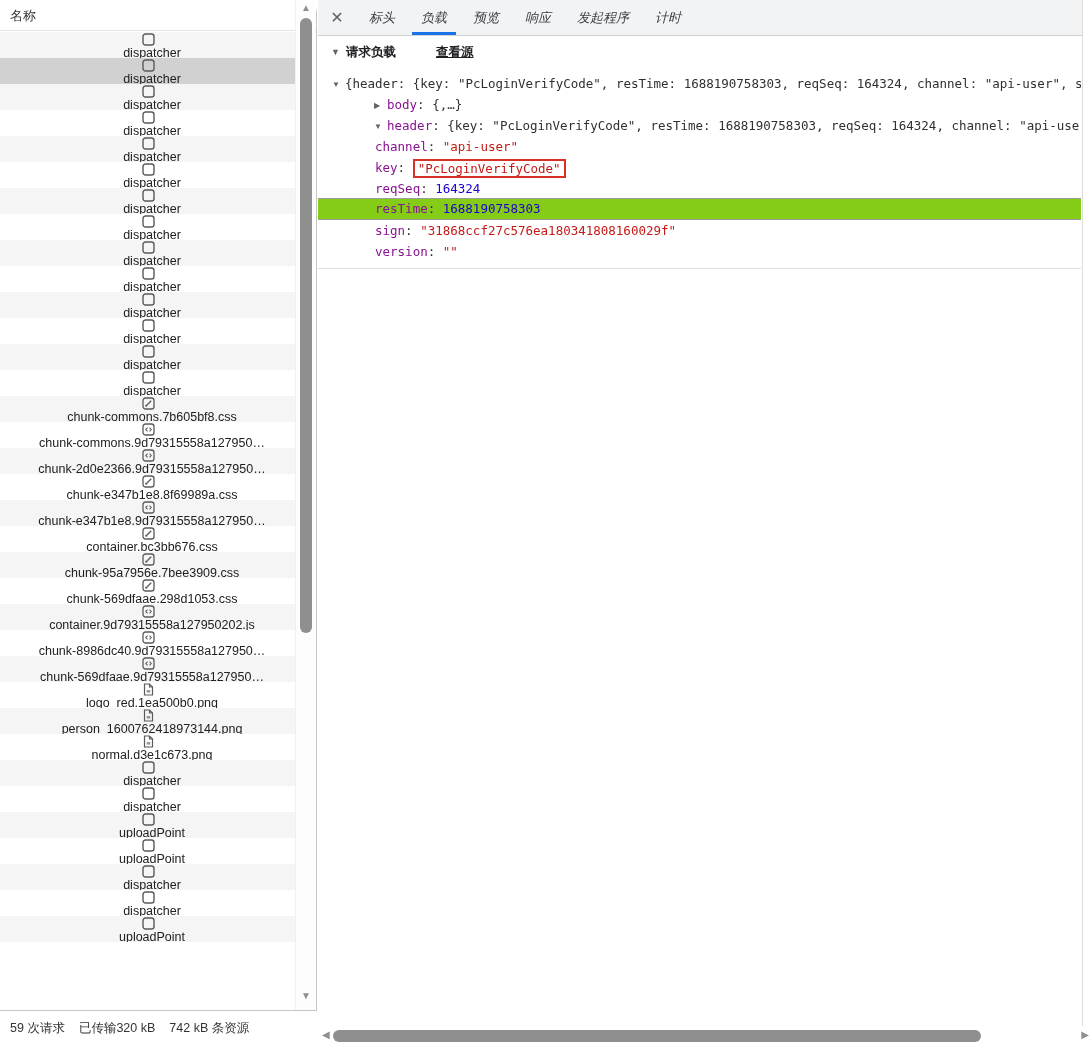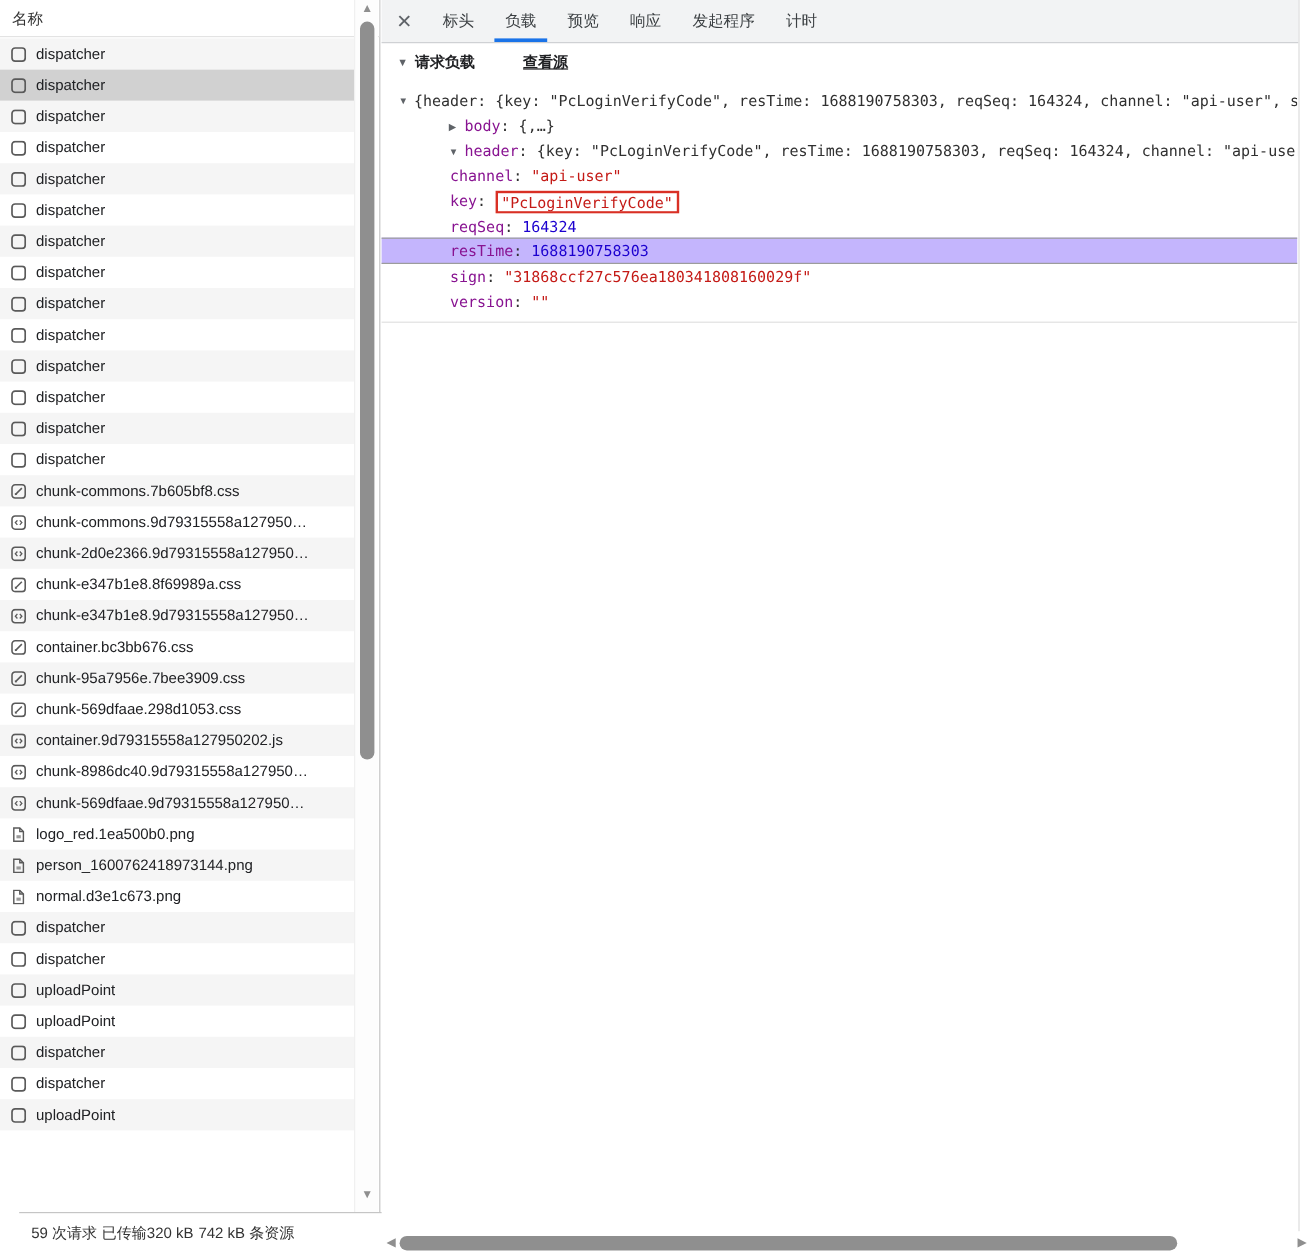--- a/index.html
+++ b/index.html
@@ -1,55 +1,55 @@
 <!DOCTYPE html>
 <html><head>
 <meta charset="utf-8">
 <style>
   * { margin:0; padding:0; box-sizing:border-box; }
   html,body { width:1091px; height:1046px; overflow:hidden; background:#fff;
               font-family:"Liberation Sans", sans-serif; }
 
   
   .sidebar { position:absolute; left:0; top:0; width:317px; height:1046px;
-             background:#fff; border-right:1px solid #c5c5c5; }
+             background:#fff; border-right:1px solid #c5c5c5;border-radius:14px; }
   .sb-header { height:31px; line-height:31px; padding-left:10px; font-size:13px;
                color:#333; border-bottom:1px solid #e3e3e3; background:#fff; }
   .sb-rows { position:absolute; top:32px; left:0; width:296px; }
   .sb-row { height:26px; display:flex; align-items:center; padding-left:8px;
-            font-size:12.5px; color:#202124; cursor:default; white-space:nowrap; overflow:hidden; }
+            font-size:12.5px; color:#202124; cursor:default; white-space:nowrap; overflow:hidden;flex-direction:column; }
   .sb-row:nth-child(odd) { background:#f5f5f5; }
   .sb-row.selected { background:#d1d1d1; }
   .ficon { width:14px; height:14px; margin-right:8px; flex:0 0 auto;
            display:inline-flex; align-items:center; justify-content:center; }
   .rlabel { overflow:hidden; text-overflow:clip; }
 
   
   .sb-scroll { position:absolute; top:0; right:1px; width:20px; bottom:36px;
                background:#fdfdfd; border-left:1px solid #f0f0f0; }
   .sb-arrow { position:absolute; left:0; width:20px; text-align:center;
               color:#8f8f8f; font-size:10px; line-height:12px; cursor:default; }
   .sb-arrow.up { top:2px; }
   .sb-arrow.down { bottom:8px; }
   .thumb-v { position:absolute; left:4px; top:18px; width:12px; height:615px;
              background:#8f8f8f; border-radius:6px; }
 
   
-  .sb-status { position:absolute; bottom:0; left:16px; width:317px; height:36px;
+  .sb-status { position:absolute; bottom:0; left:0; width:317px; height:36px;
                border-top:1px solid #c5c5c5; background:#fff; display:flex;
-               align-items:center; gap:4px; padding-left:10px; font-size:12.5px; color:#333; }
+               align-items:center; gap:14px; padding-left:10px; font-size:12.5px; color:#333; }
 
   
   .main { position:absolute; left:318px; top:0; right:0; bottom:0; background:#fff; }
   .tabbar { height:36px; background:#f2f3f4; border-bottom:1px solid #cfd1d4;
             display:flex; align-items:stretch; }
   .close-btn { width:38px; display:flex; align-items:center; justify-content:center;
                color:#5f6368; font-size:16px; cursor:pointer; }
   .tab { padding:0 10px; margin:0 3px; display:flex; align-items:center;
-         font-size:13px; color:#3c4043; position:relative; cursor:pointer; }
+         font-size:13px; color:#3c4043; position:relative; cursor:pointer;font-style:italic; }
   .tab.active::after { content:""; position:absolute; left:1px; right:1px; bottom:0;
                        height:3px; background:#1a73e8; }
 
   .toolbar { height:32px; display:flex; align-items:center; padding-left:13px;
              font-size:12.5px; color:#202124; }
   .tool-tri { font-size:9px; color:#5f6368; margin-right:6px; }
   .section-label { font-weight:bold; }
   .view-source { margin-left:40px; font-weight:bold; cursor:pointer;text-decoration:underline; }
 
   
@@ -60,21 +60,21 @@
   .lvl0 { padding-left:14px; }
   .lvl1 { padding-left:40px;margin-left:16px; }
   .lvl2 { padding-left:57px; }
   .tarrow { display:inline-block; width:13px; font-size:8px; color:#5f6368;
             vertical-align:1px; font-family:"Liberation Sans",sans-serif; }
   .pkey { color:#881391; }
   .pkey::after { content:": "; color:#303030; }
   .pstr { color:#c41a16; }
   .pnum { color:#1c00cf; }
   .ppreview { color:#303030; }
-  .trow.hl { background:#c4b5fd; border-top:1px solid #9c9c9c; border-bottom:1px solid #9c9c9c;
+  .trow.hl { background:#84cc16; border-top:1px solid #9c9c9c; border-bottom:1px solid #9c9c9c;
              height:22px; line-height:20px; margin-top:-1px; }
   .match { display:inline-block; border:2px solid #d93025; padding:0 3px; line-height:15px;
            vertical-align:-1px; }
 
   
   .gutter { position:absolute; top:0; right:0; bottom:0; width:9px; background:#fff;
             border-left:1px solid #dcdcdc; }
   .h-scroll { position:absolute; left:0; right:0; bottom:0; height:20px; background:#fff; z-index:5; }
   .h-arrow { position:absolute; top:3px; color:#8f8f8f; font-size:10px; cursor:default; }
   .h-arrow.left { left:4px; }

